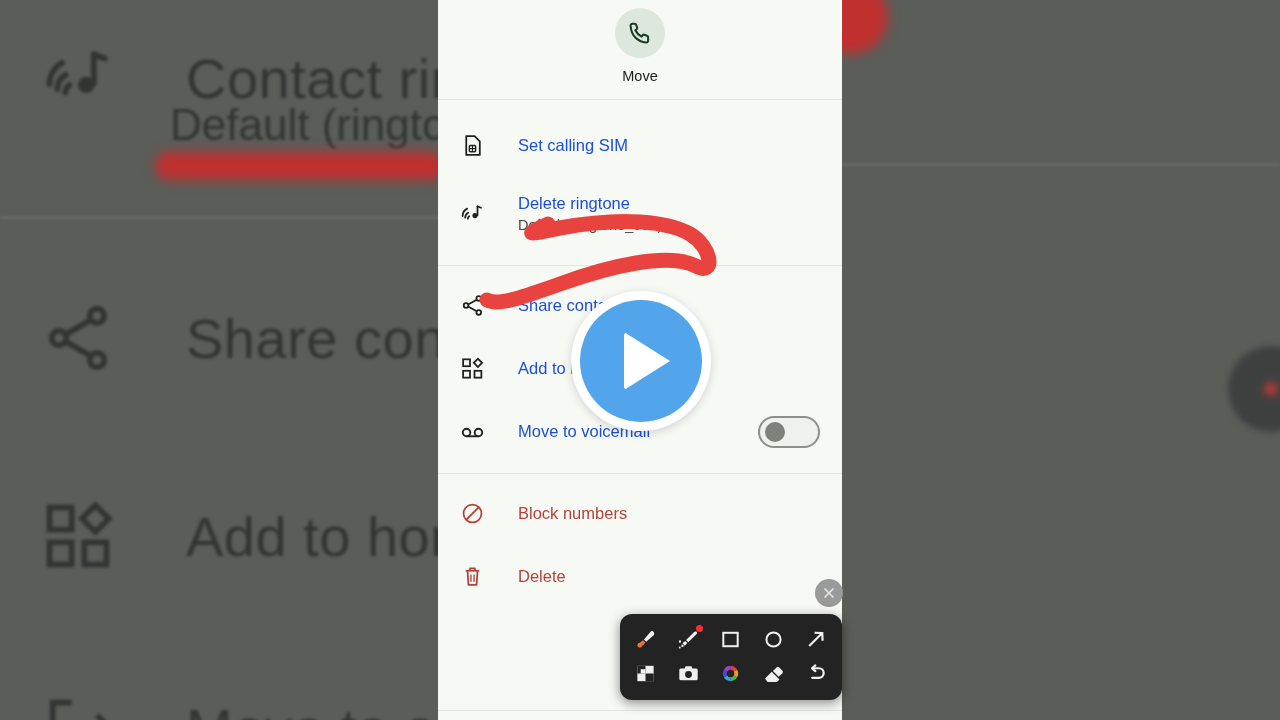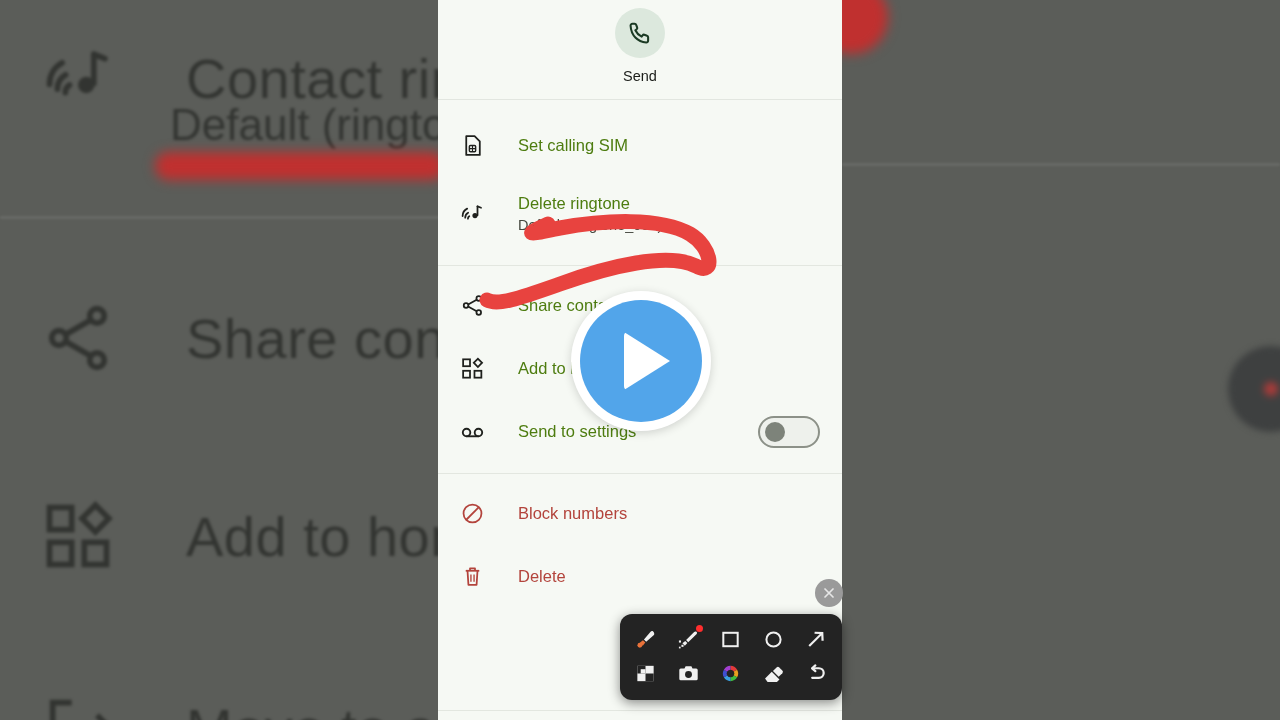--- a/index.html
+++ b/index.html
@@ -151,21 +151,21 @@
     margin-right: 32px;
     display: flex;
     align-items: center;
     justify-content: center;
     color: #1f211d;
   }
   .mi-icon svg { width: 25px; height: 25px; display: block; }
   .mi-text { display: flex; flex-direction: column; justify-content: center; }
   .mi-title {
     font-size: 16.5px;
-    color: #4d7c0f;
+    color: #1d4ed8;
     line-height: 1.25;
   }
   .mi-sub {
     font-size: 14.5px;
     color: #44483f;
     margin-top: 3px;
   }
   .mi-danger .mi-title { color: #b3443c; }
   .mi-danger .mi-icon { color: #b3443c; }
 
@@ -352,21 +352,21 @@
 
   <div id="panel">
 
     <div class="quick-actions">
       <div class="qa">
         <div class="qa-circle">
           <svg viewBox="0 0 24 24" fill="none" stroke="#1b3a24" stroke-width="1.9" stroke-linecap="round" stroke-linejoin="round">
             <path d="M7 3.5c.7 0 1.3.4 1.5 1l.9 2.5c.2.6 0 1.2-.5 1.6l-1.2.9a12 12 0 0 0 5.8 5.8l.9-1.2c.4-.5 1-.7 1.6-.5l2.5.9c.6.2 1 .8 1 1.5V19c0 1-.8 1.8-1.8 1.7C9.8 20.2 3.8 14.2 3.3 5.3 3.2 4.3 4 3.5 5 3.5z"></path>
           </svg>
         </div>
-        <div class="qa-label">Send</div>
+        <div class="qa-label">Move</div>
       </div>
     </div>
 
 
     <div class="menu-item" style="margin-top:14px;">
       <span class="mi-icon">
         <svg viewBox="0 0 24 24" fill="none" stroke="currentColor" stroke-width="1.7" stroke-linejoin="round">
           <path d="M6 3h8l5 5v13H6z"></path>
           <rect x="9" y="12" width="6" height="6" rx="1" stroke-width="1.4"></rect>
           <path d="M12 12v6M9 15h6" stroke-width="1.1"></path>
@@ -427,21 +427,21 @@
 
     <div class="menu-item">
       <span class="mi-icon">
         <svg viewBox="0 0 24 24" fill="none" stroke="currentColor" stroke-width="1.8">
           <circle cx="6.3" cy="13" r="3.6"></circle>
             <circle cx="17.7" cy="13" r="3.6"></circle>
           <path d="M6.3 16.6h11.4"></path>
         </svg>
       </span>
       <span class="mi-text">
-        <span class="mi-title">Send to settings</span>
+        <span class="mi-title">Move to voicemail</span>
       </span>
       <span class="toggle">
         <span class="knob"></span>
       </span>
     </div>
 
     <div class="divider" style="margin-top:10px;"></div>
 
     <div class="menu-item mi-danger" style="margin-top:8px;">
       <span class="mi-icon">

